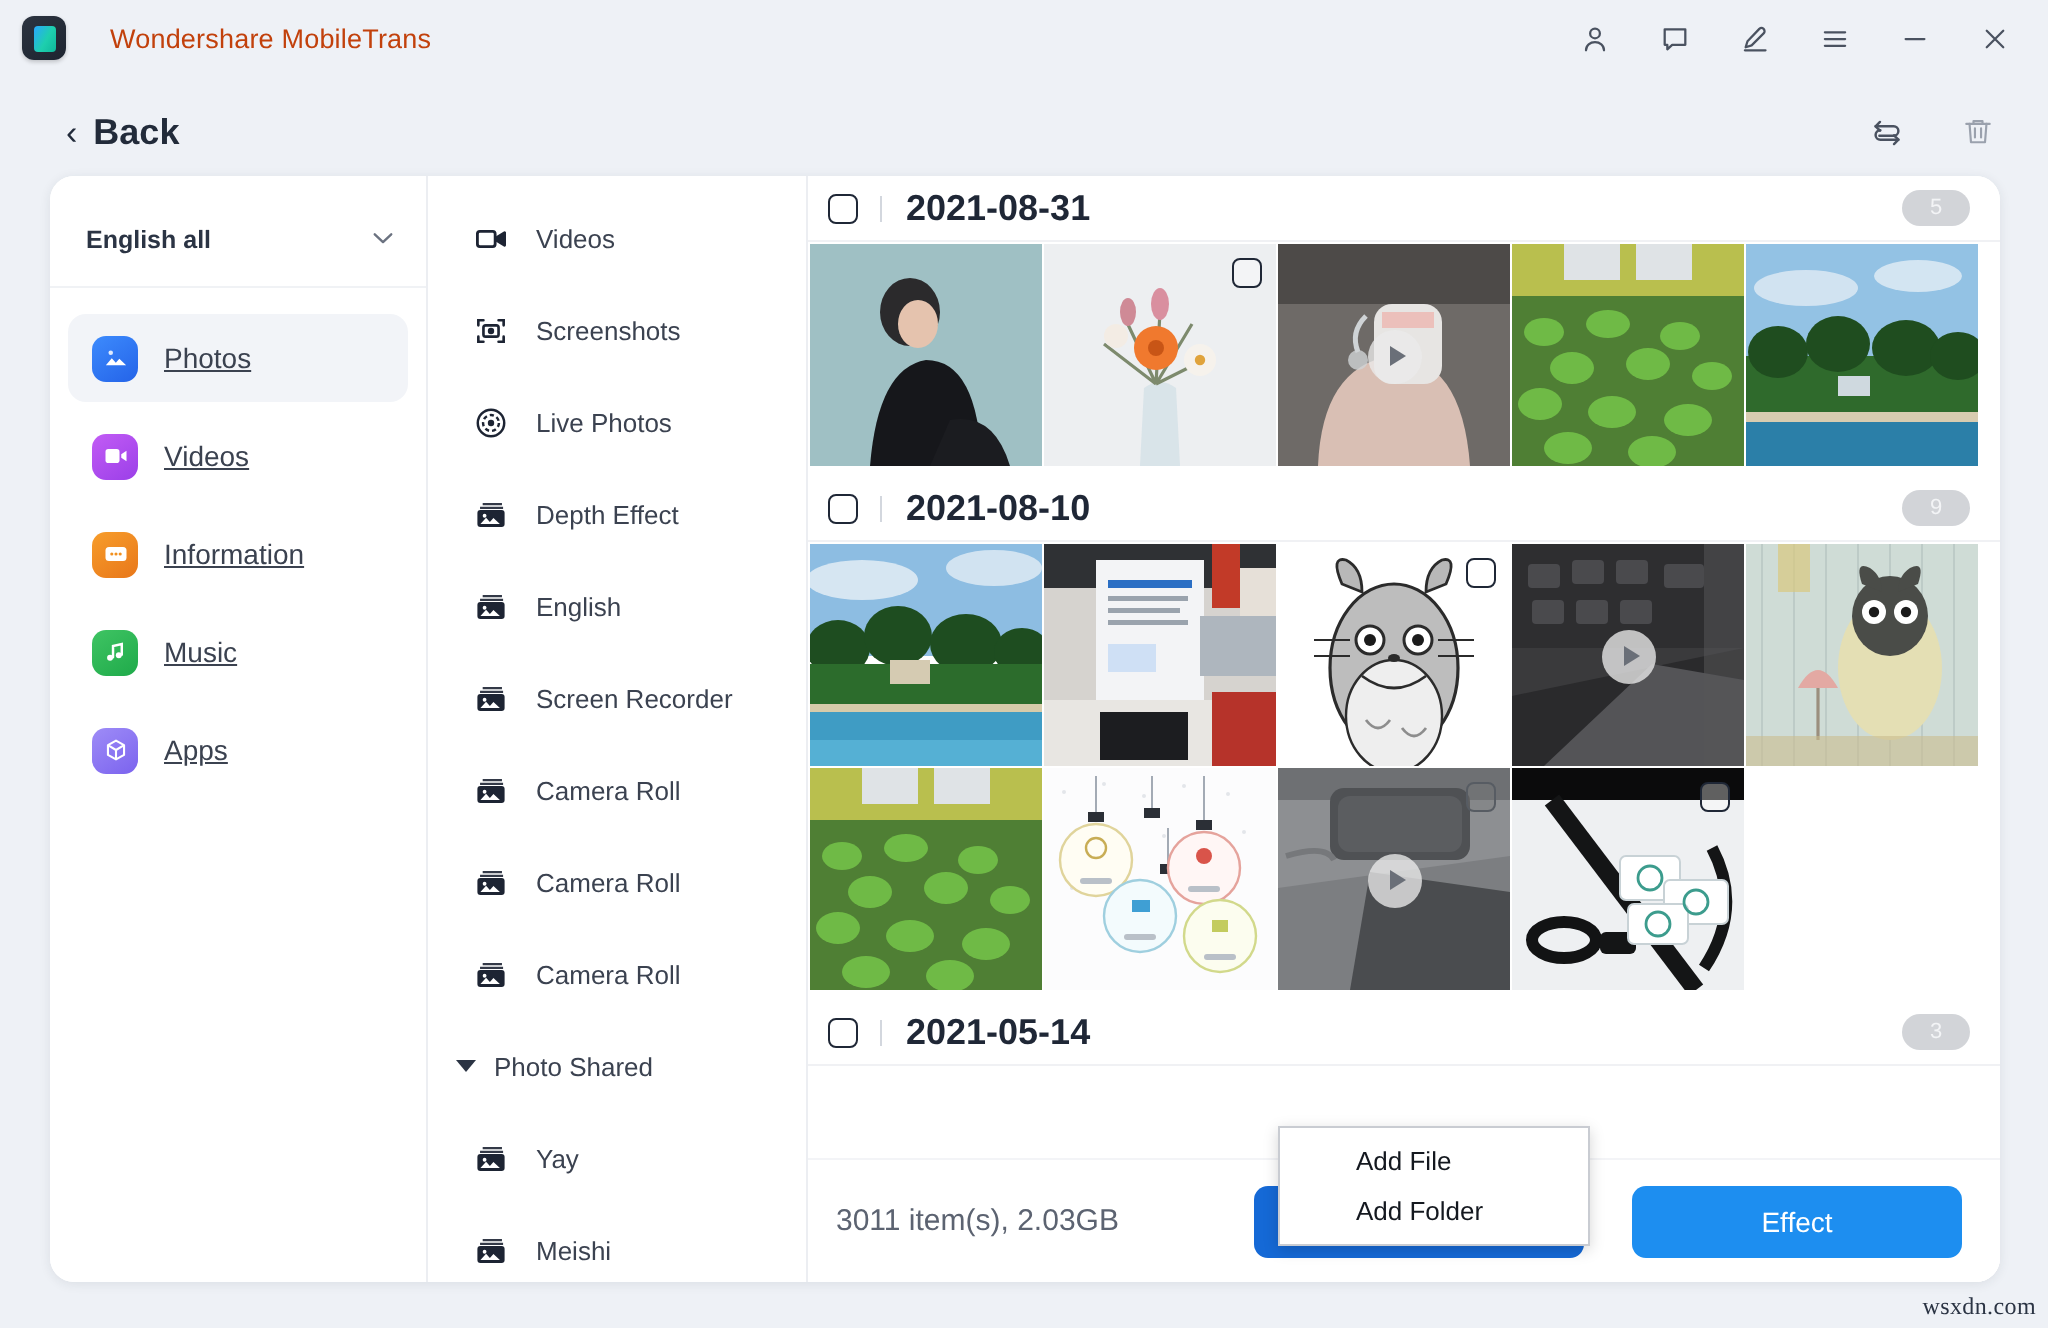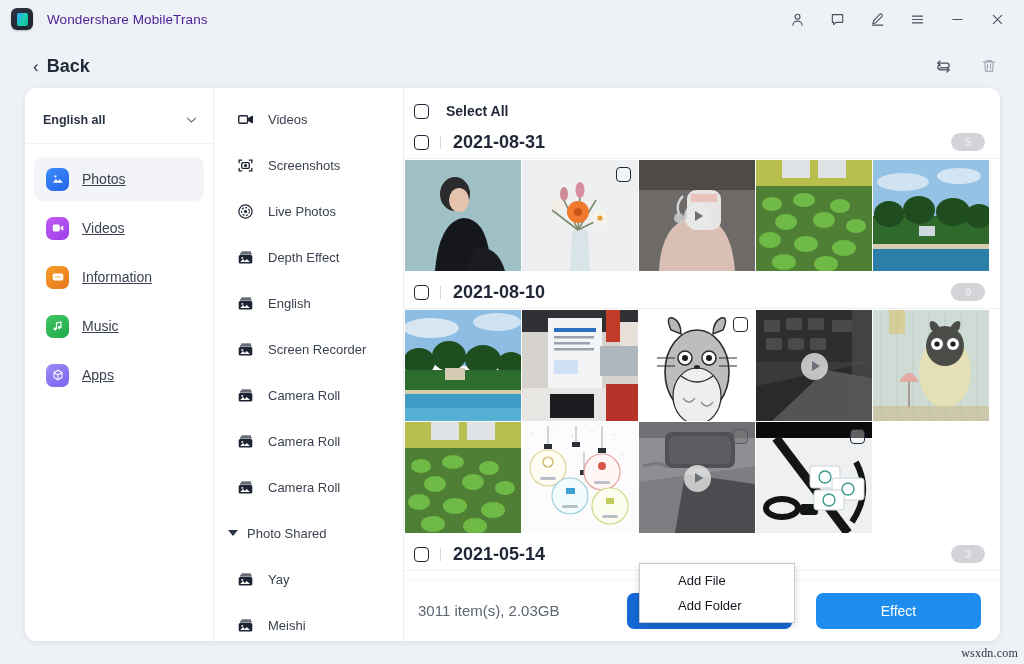--- a/index.html
+++ b/index.html
@@ -24,21 +24,21 @@
     width: 22px; height: 22px; border-radius: 6px; margin-left: 11px;
     background: linear-gradient(145deg, #2c3440 0%, #1d2430 100%);
     display: flex; align-items: center; justify-content: center;
     box-shadow: 0 1px 2px rgba(0,0,0,.2);
   }
   .app-logo .inner {
     width: 11px; height: 13px; border-radius: 2px;
     background: linear-gradient(120deg,#2aa7ff 0%, #1ecfae 55%, #0fb89b 100%);
   }
   .app-title {
-    margin-left: 14px; font-size: 13.5px; color: #4c1d95; letter-spacing: .1px;
+    margin-left: 22px; font-size: 13.5px; color: #c2410c; letter-spacing: .1px;
   }
   .titlebar-right {
     margin-left: auto; display: flex; align-items: center; gap: 10px;
     padding-right: 12px;
   }
   .tb-btn {
     width: 30px; height: 28px; display: flex; align-items: center; justify-content: center;
     color: #4a5260; border-radius: 4px;
   }
   .tb-btn svg { display: block; }
@@ -482,24 +482,20 @@
             </svg>
         </span>
         <span>Meishi</span>
       </div>
 
     </div>
 
     <div class="main">
       <div class="gallery">
 
-        <div class="selectall-row">
-          <span class="cb"></span>
-          <span class="label">Select All</span>
-        </div>
 
         <div class="date-row">
           <span class="cb"></span>
           <span class="divider"></span>
           <span class="date">2021-08-31</span>
           <span class="count-badge">5</span>
         </div>
 
         <div class="thumbs">
           <div class="thumb">

